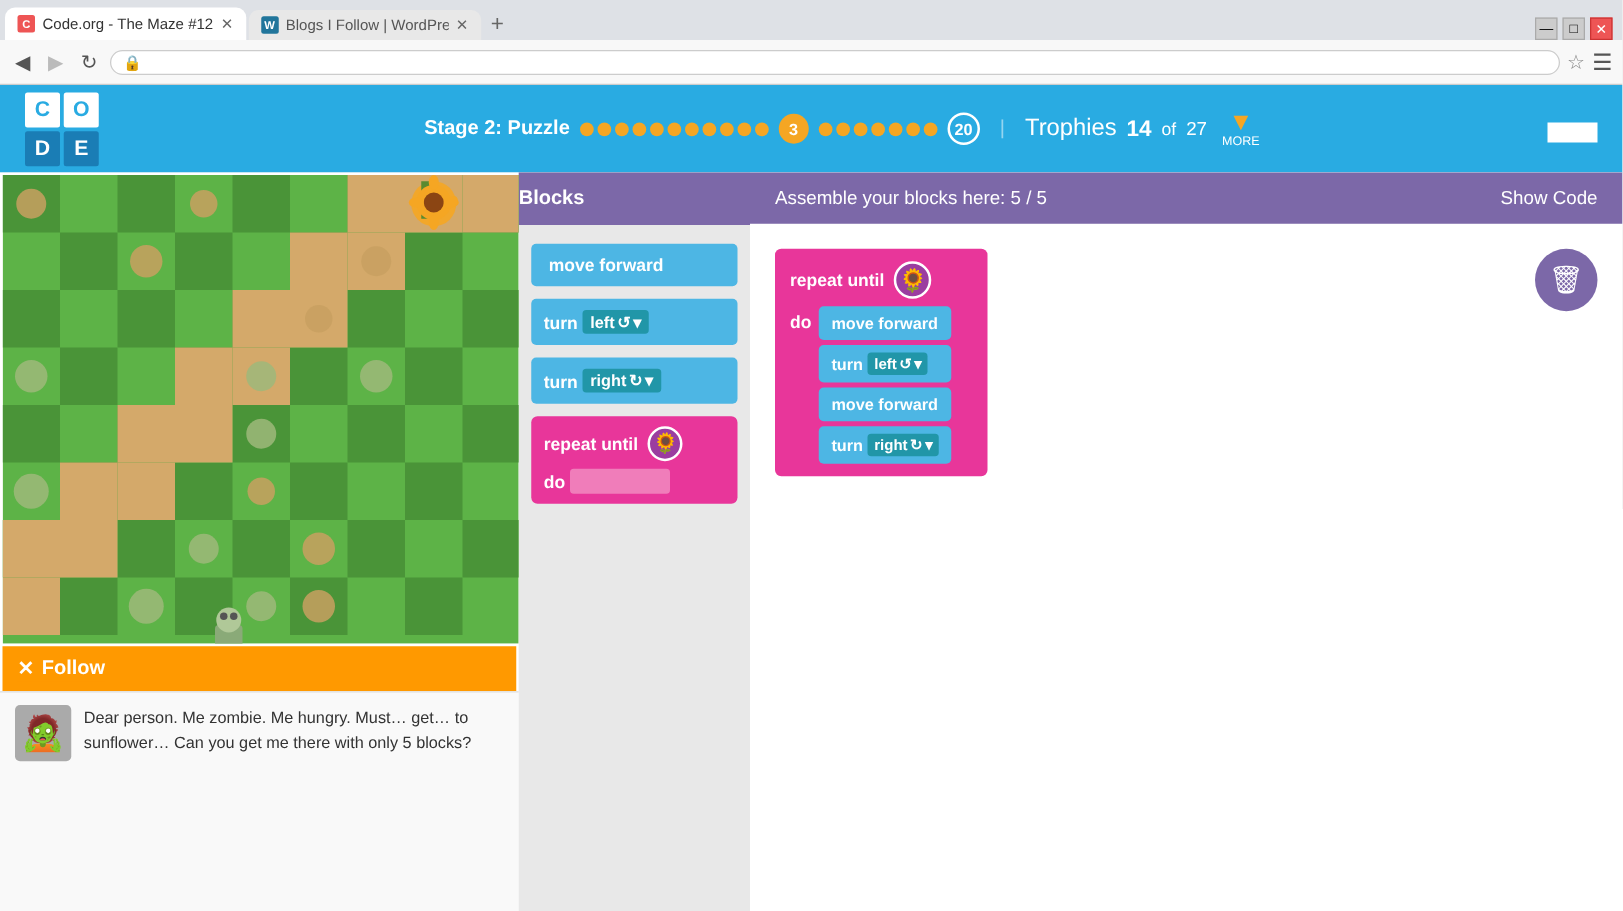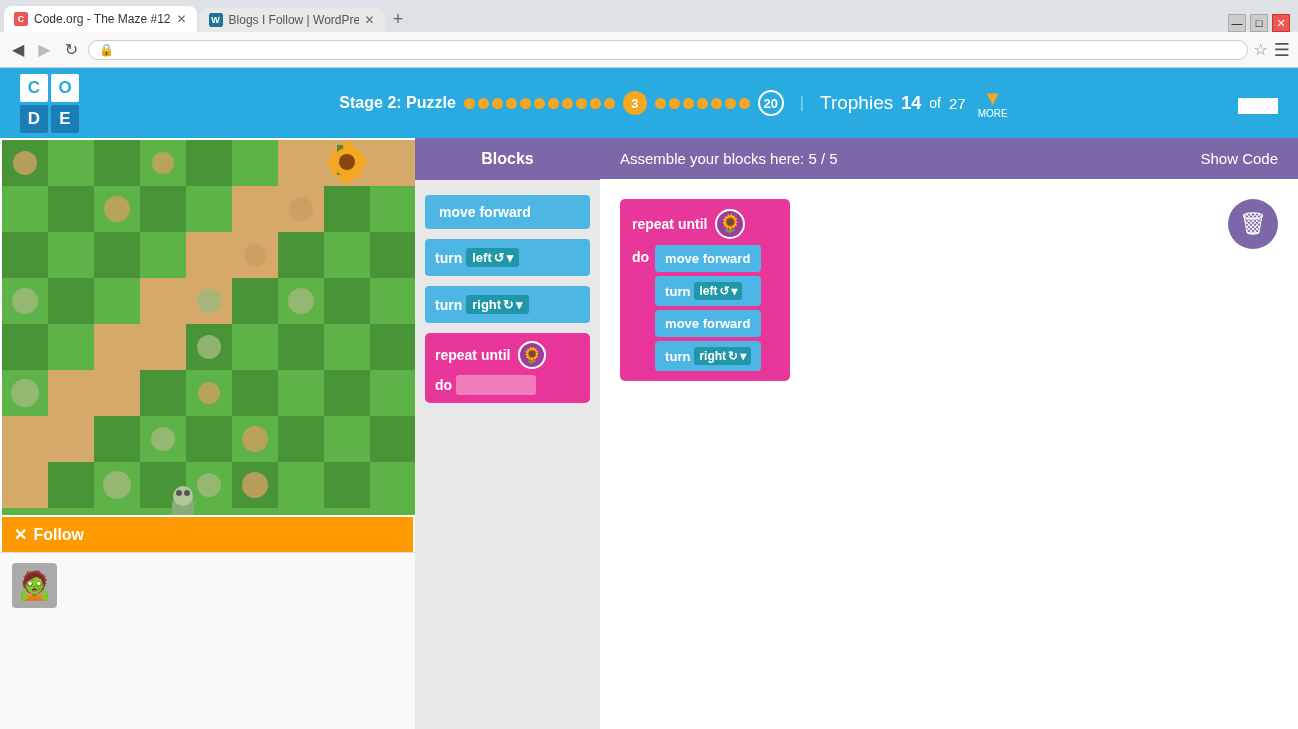--- a/index.html
+++ b/index.html
@@ -224,25 +224,26 @@
 
     <div style="background:#ff9900;display:flex;align-items:center;padding:8px 12px;margin:0 2px;">
       <button style="background:#ff9900;border:none;color:#fff;font-size:16px;font-weight:bold;cursor:pointer;display:flex;align-items:center;gap:6px;">
         <span>✕</span>
         <span>Follow</span>
       </button>
     </div>
 
     <div style="display:flex;align-items:flex-start;padding:10px 12px;gap:10px;background:#f9f9f9;border-top:1px solid #ddd;flex:1;">
       <div style="width:45px;height:45px;flex-shrink:0;display:flex;align-items:center;justify-content:center;font-size:28px;background:#aaa;border-radius:4px;">🧟</div>
+      <p style="font-size:13px;color:#333;line-height:1.5;">Dear person. Me zombie. Me hungry. Must… get… to sunflower… Can you get me there with only 5 blocks?</p>
     </div>
   </div>
 
   <div style="width:185px;background:#e8e8e8;display:flex;flex-direction:column;">
-    <div style="background:#7c68a8;color:#fff;text-align:center;padding:12px 0;font-size:16px;font-weight:bold;">
+    <div style="background:#7c68a8;color:#fff;text-align:left;padding:12px 0;font-size:16px;font-weight:bold;">
       <span>Blocks</span>
     </div>
     <div style="padding:15px 10px;display:flex;flex-direction:column;gap:10px;">
 
       <button style="background:#4db6e4;border:none;cursor:pointer;border-radius:4px;padding:9px 14px;font-size:14px;font-weight:bold;color:#fff;text-align:left;width:100%;">
         <span>move forward</span>
       </button>
 
       <button style="background:#4db6e4;border:none;cursor:pointer;border-radius:4px;padding:9px 10px;font-size:14px;font-weight:bold;color:#fff;text-align:left;width:100%;display:flex;align-items:center;gap:4px;">
         <span>turn</span>

